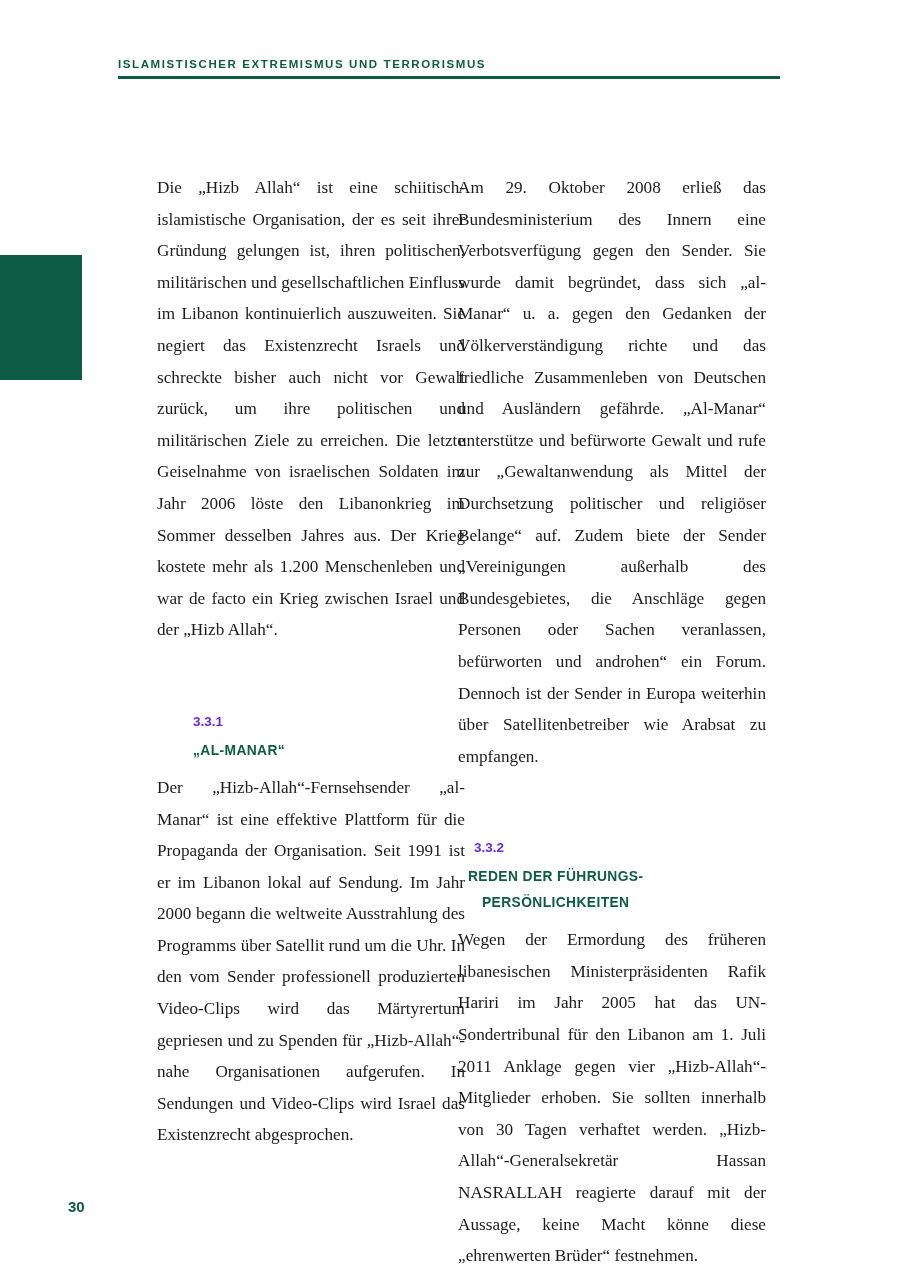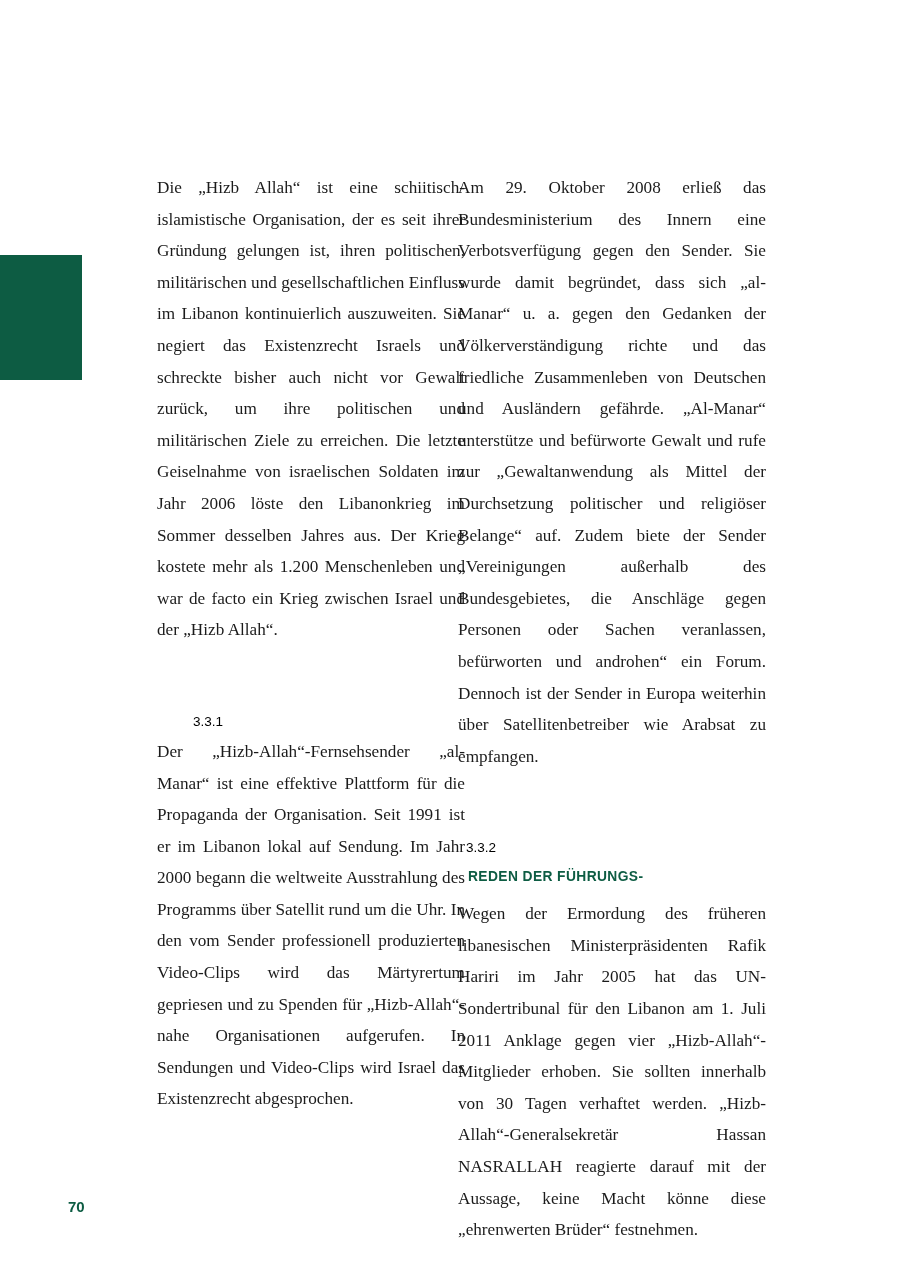--- a/index.html
+++ b/index.html
@@ -76,27 +76,27 @@
     line-height: 31.6px;
     text-align: justify;
     text-justify: inter-word;
     hyphens: manual;
   }
 
   .spacer-l { height: 62px; }
 
   .sec-num {
     font-family: "Liberation Sans", sans-serif;
-    font-weight: normal;
+    font-weight: bold;
     font-size: 13.5px;
-    color: #000000;
+    color: #6d28d9;
     margin: 0 0 0 36px;
     line-height: 28px;
   }
-  .sec-num.no-indent { margin-left: 8px; }
+  .sec-num.no-indent { margin-left: 16px; }
 
   .sec-title {
     font-family: "Liberation Sans", sans-serif;
     font-weight: bold;
     font-size: 13.8px;
     color: #0d5c43;
     letter-spacing: 0.4px;
     margin: 2px 0 8px 36px;
     line-height: 26px;
     text-transform: uppercase;
@@ -113,39 +113,45 @@
     font-weight: bold;
     font-size: 15px;
     color: #0d5c43;
   }
 </style>
 </head>
 <body>
 
 <div class="page">
 
+  <div class="header">
+    <div class="header-title">ISLAMISTISCHER EXTREMISMUS UND TERRORISMUS</div>
+    <div class="header-rule"></div>
+  </div>
 
   <div class="edge-tab"></div>
 
   <div class="columns">
 
     <div class="col col-left">
       <p class="body">Die „Hizb Allah“ ist eine schiitisch-islamistische Organisation, der es seit ihrer Gründung gelungen ist, ihren politischen, militärischen und gesellschaftlichen Einfluss im Libanon kontinuierlich auszuweiten. Sie negiert das Existenzrecht Israels und schreckte bisher auch nicht vor Gewalt zurück, um ihre politischen und militärischen Ziele zu erreichen. Die letzte Geiselnahme von israelischen Soldaten im Jahr 2006 löste den Libanonkrieg im Sommer desselben Jahres aus. Der Krieg kostete mehr als 1.200 Menschenleben und war de facto ein Krieg zwischen Israel und der „Hizb Allah“.</p>
       <div class="spacer-l"></div>
       <div class="sec-num">3.3.1</div>
+      <div class="sec-title">„AL-MANAR“</div>
       <p class="body">Der „Hizb-Allah“-Fernsehsender „al-Manar“ ist eine effektive Plattform für die Propaganda der Organisation. Seit 1991 ist er im Libanon lokal auf Sendung. Im Jahr 2000 begann die weltweite Ausstrahlung des Programms über Satellit rund um die Uhr. In den vom Sender professionell produzierten Video-Clips wird das Märtyrertum gepriesen und zu Spenden für „Hizb-Allah“-nahe Organisationen aufgerufen. In Sendungen und Video-Clips wird Israel das Existenzrecht abgesprochen.</p>
     </div>
 
     <div class="col col-right">
       <p class="body">Am 29. Oktober 2008 erließ das Bundesministerium des Innern eine Verbotsverfügung gegen den Sender. Sie wurde damit begründet, dass sich „al-Manar“ u. a. gegen den Gedanken der Völkerverständigung richte und das friedliche Zusammenleben von Deutschen und Ausländern gefährde. „Al-Manar“ unterstütze und befürworte Gewalt und rufe zur „Gewaltanwendung als Mittel der Durchsetzung politischer und religiöser Belange“ auf. Zudem biete der Sender „Vereinigungen außerhalb des Bundesgebietes, die Anschläge gegen Personen oder Sachen veranlassen, befürworten und androhen“ ein Forum. Dennoch ist der Sender in Europa weiterhin über Satellitenbetreiber wie Arabsat zu empfangen.</p>
       <div class="spacer-l"></div>
       <div class="sec-num no-indent">3.3.2</div>
       <div class="sec-title no-indent">
         <span>REDEN DER FÜHRUNGS-</span>
+        <span class="line2">PERSÖNLICHKEITEN</span>
       </div>
       <p class="body">Wegen der Ermordung des früheren libanesischen Ministerpräsidenten Rafik Hariri im Jahr 2005 hat das UN-Sondertribunal für den Libanon am 1. Juli 2011 Anklage gegen vier „Hizb-Allah“-Mitglieder erhoben. Sie sollten innerhalb von 30 Tagen verhaftet werden. „Hizb-Allah“-Generalsekretär Hassan NASRALLAH reagierte darauf mit der Aussage, keine Macht könne diese „ehrenwerten Brüder“ festnehmen.</p>
     </div>
 
   </div>
 
-  <div class="folio">70</div>
+  <div class="folio">30</div>
 
 </div>
 
 </body></html>

